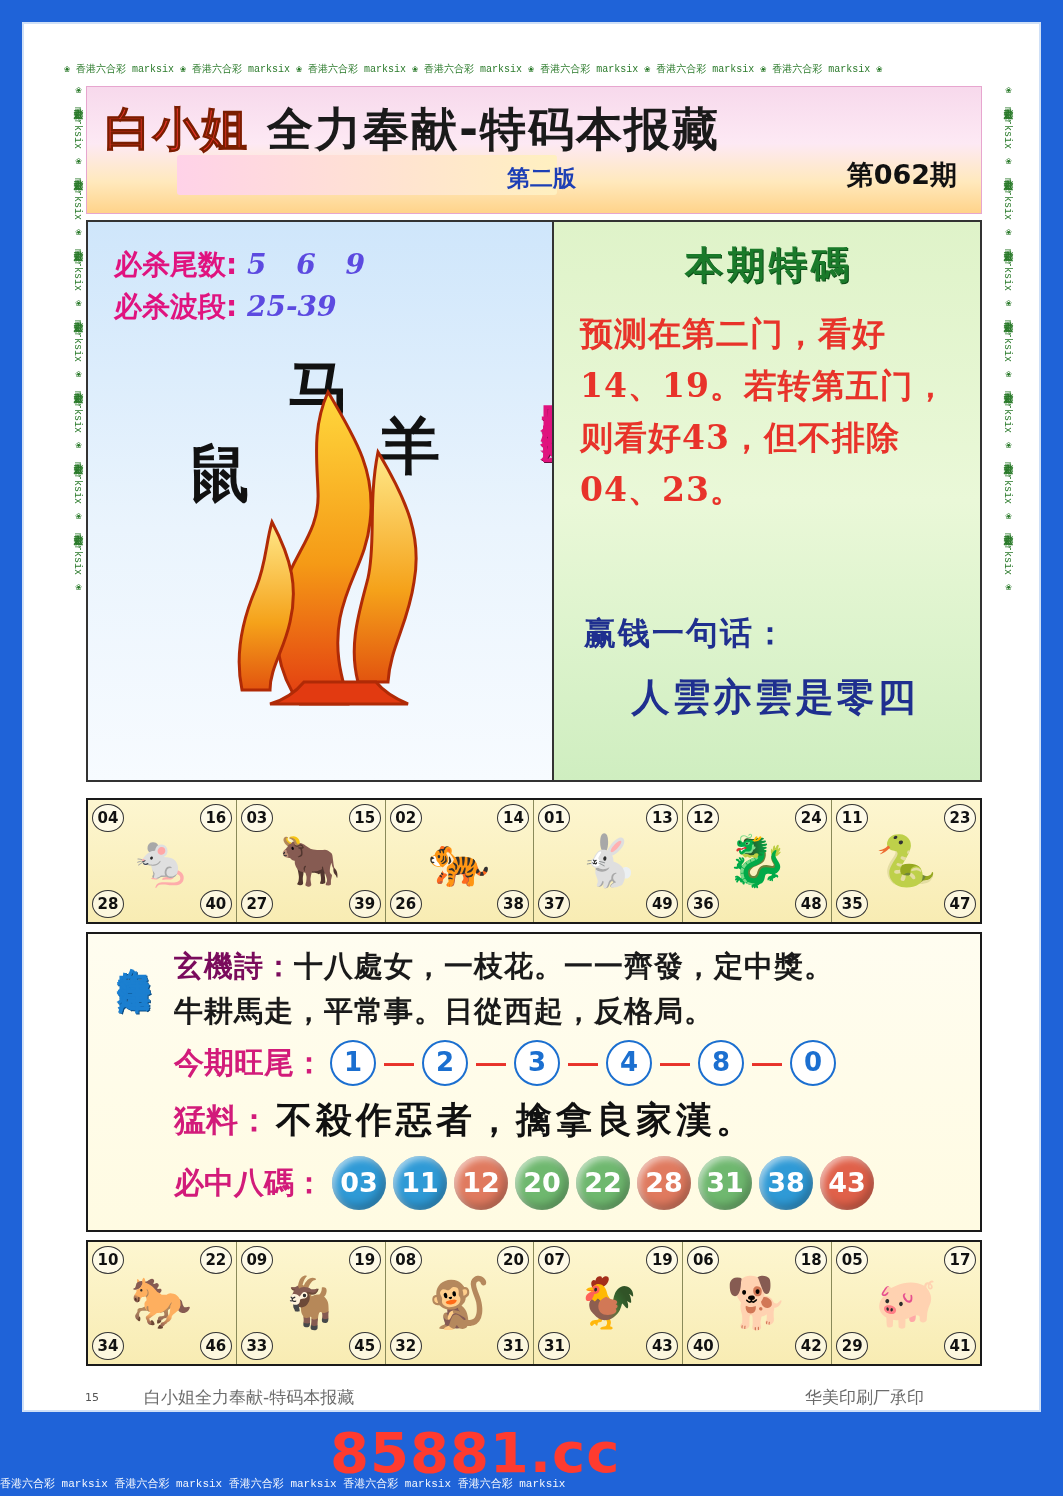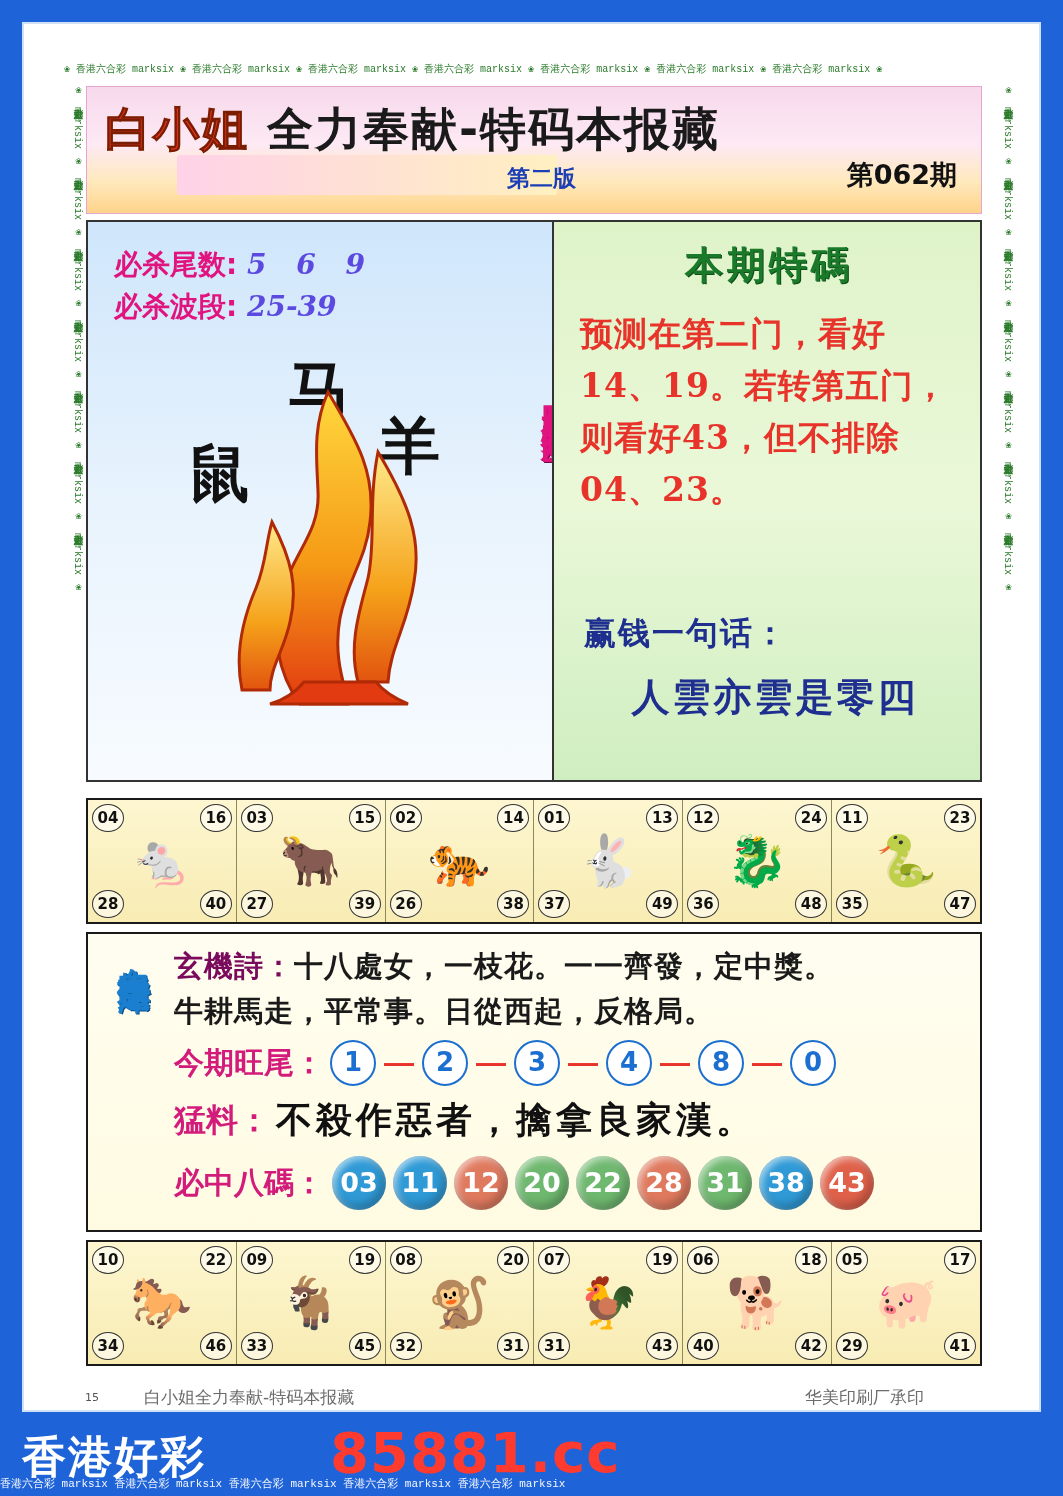--- a/index.html
+++ b/index.html
@@ -437,17 +437,16 @@
 
     <div class="footer-note">
       <span>白小姐全力奉献-特码本报藏</span>
       <span>华美印刷厂承印</span>
     </div>
   </div>
 
   <div class="tinybar">15</div>
 
   <div class="bottomband">
-    <div class="bb-left">香港好彩</div>
     <div class="bb-right">85881.cc</div>
     <div class="bb-strip">香港六合彩 marksix  香港六合彩 marksix  香港六合彩 marksix  香港六合彩 marksix  香港六合彩 marksix</div>
   </div>
 </div>
 
 </body></html>

